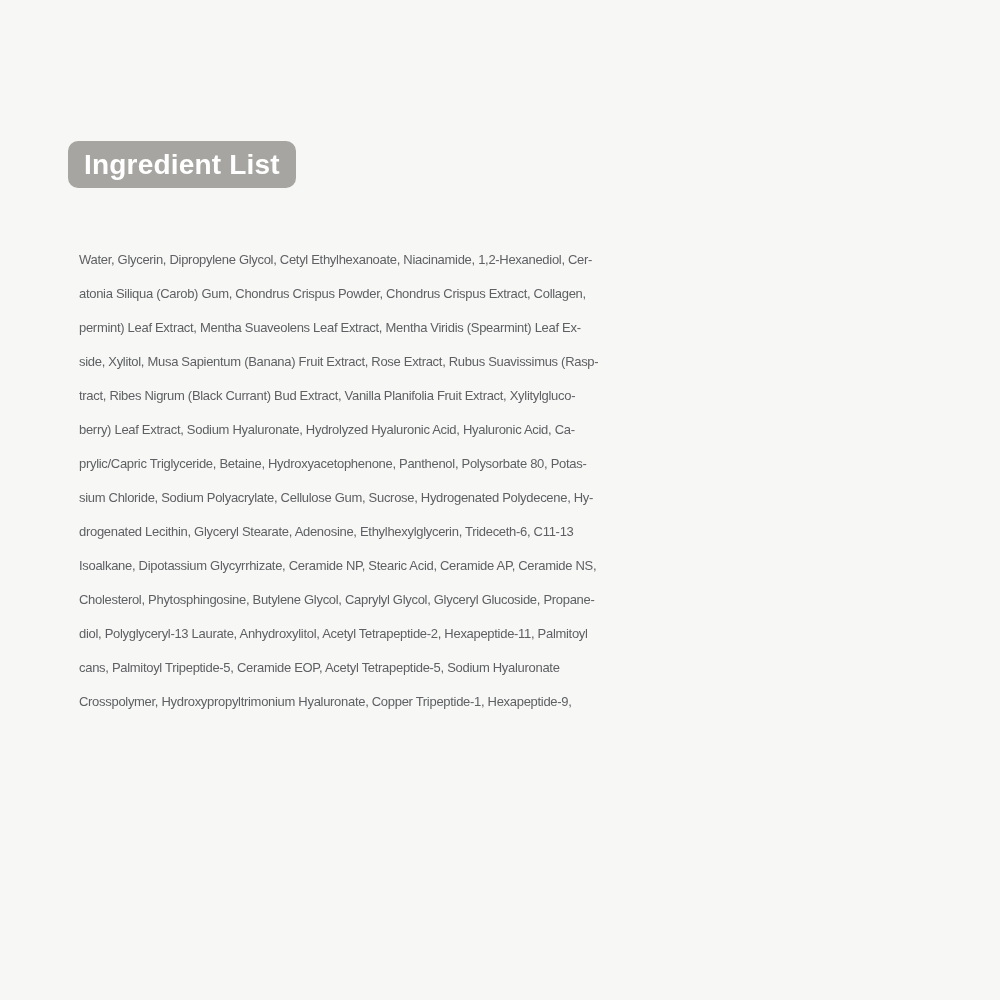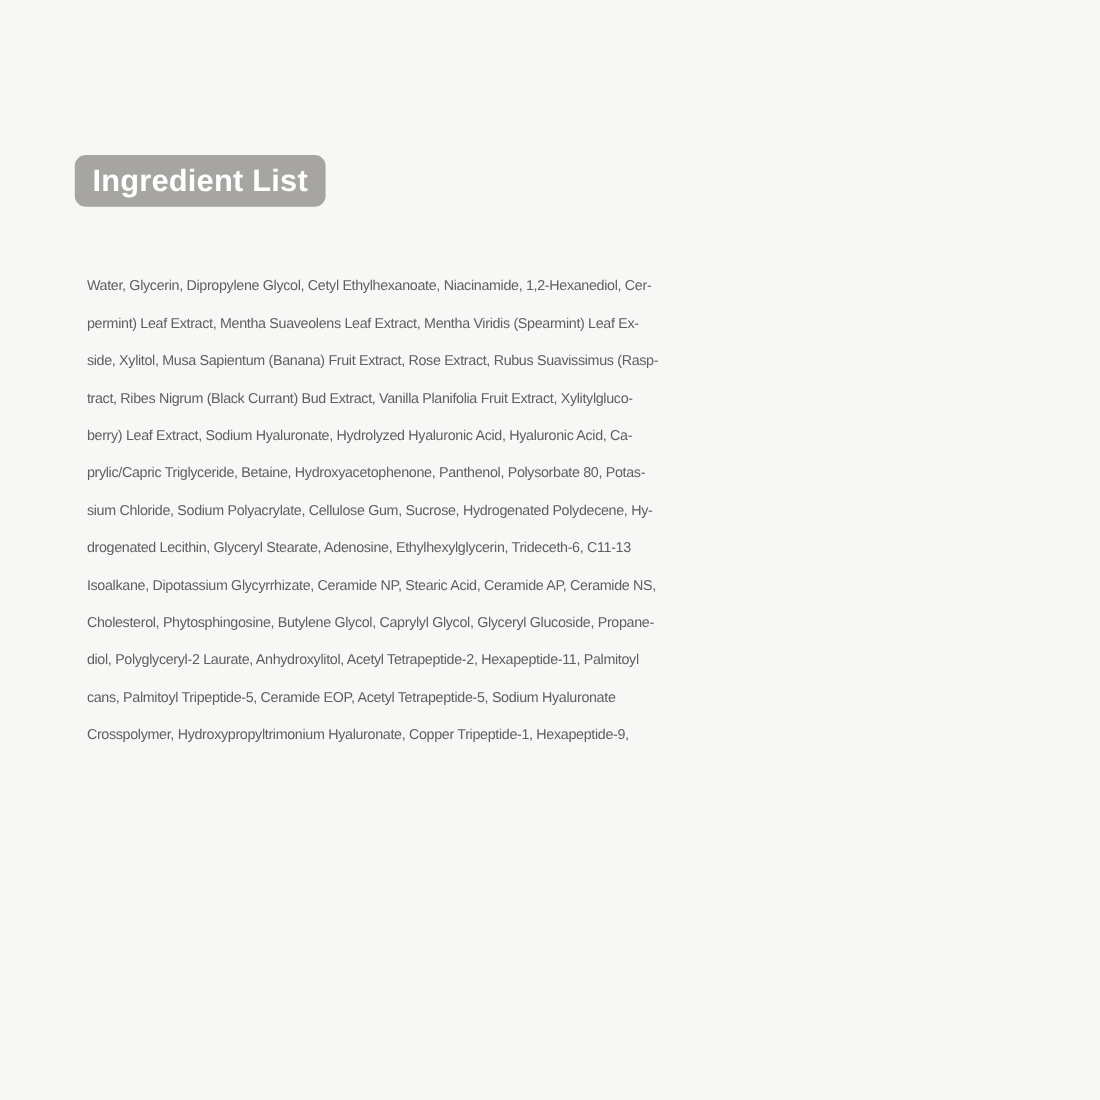--- a/index.html
+++ b/index.html
@@ -54,26 +54,27 @@
 </style>
 </head>
 <body>
 
 <div class="page">
   <div class="badge">
     <span class="badge-label">Ingredient List</span>
   </div>
   <div class="ingredients">
       <div class="text-line">Water, Glycerin, Dipropylene Glycol, Cetyl Ethylhexanoate, Niacinamide, 1,2-Hexanediol, Cer-</div>
+      <div class="text-line">atonia Siliqua (Carob) Gum, Chondrus Crispus Powder, Chondrus Crispus Extract, Collagen,</div>
       <div class="text-line">permint) Leaf Extract, Mentha Suaveolens Leaf Extract, Mentha Viridis (Spearmint) Leaf Ex-</div>
       <div class="text-line">side, Xylitol, Musa Sapientum (Banana) Fruit Extract, Rose Extract, Rubus Suavissimus (Rasp-</div>
       <div class="text-line">tract, Ribes Nigrum (Black Currant) Bud Extract, Vanilla Planifolia Fruit Extract, Xylitylgluco-</div>
       <div class="text-line">berry) Leaf Extract, Sodium Hyaluronate, Hydrolyzed Hyaluronic Acid, Hyaluronic Acid, Ca-</div>
       <div class="text-line">prylic/Capric Triglyceride, Betaine, Hydroxyacetophenone, Panthenol, Polysorbate 80, Potas-</div>
       <div class="text-line">sium Chloride, Sodium Polyacrylate, Cellulose Gum, Sucrose, Hydrogenated Polydecene, Hy-</div>
       <div class="text-line">drogenated Lecithin, Glyceryl Stearate, Adenosine, Ethylhexylglycerin, Trideceth-6, C11-13</div>
       <div class="text-line">Isoalkane, Dipotassium Glycyrrhizate, Ceramide NP, Stearic Acid, Ceramide AP, Ceramide NS,</div>
       <div class="text-line">Cholesterol, Phytosphingosine, Butylene Glycol, Caprylyl Glycol, Glyceryl Glucoside, Propane-</div>
-      <div class="text-line">diol, Polyglyceryl-2 Laurate, Anhydroxylitol, Acetyl Tetrapeptide-2, Hexapeptide-11, Palmitoyl</div>
+      <div class="text-line">diol, Polyglyceryl-13 Laurate, Anhydroxylitol, Acetyl Tetrapeptide-2, Hexapeptide-11, Palmitoyl</div>
       <div class="text-line">cans, Palmitoyl Tripeptide-5, Ceramide EOP, Acetyl Tetrapeptide-5, Sodium Hyaluronate</div>
       <div class="text-line">Crosspolymer, Hydroxypropyltrimonium Hyaluronate, Copper Tripeptide-1, Hexapeptide-9,</div>
     </div>
 </div>
 
 </body></html>

